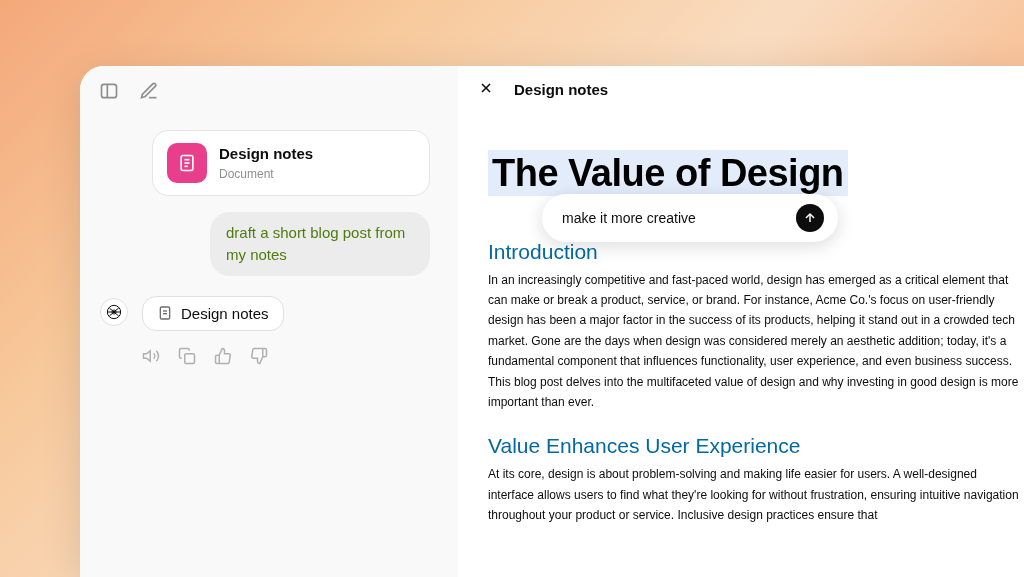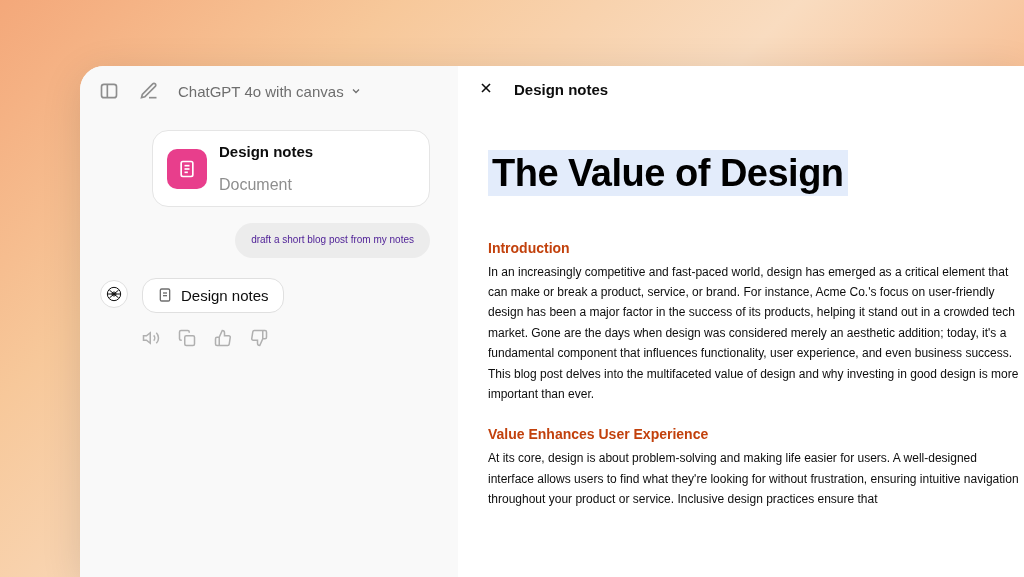--- a/index.html
+++ b/index.html
@@ -80,33 +80,33 @@
       display: flex;
       align-items: center;
       justify-content: center;
     }
     .attachment-title {
       font-weight: 600;
       font-size: 15px;
       color: #0d0d0d;
     }
     .attachment-subtitle {
-      font-size: 16px;
+      font-size: 12px;
       color: #8e8e8e;
-      margin-top: 16px;
+      margin-top: 5px;
     }
     .user-bubble {
       align-self: flex-end;
       margin-right: 8px;
       max-width: 220px;
       background: #ececec;
       border-radius: 20px;
       padding: 10px 16px;
-      font-size: 10px;
-      color: #4c1d95;
+      font-size: 15px;
+      color: #4d7c0f;
       line-height: 1.45;
       margin-bottom: 20px;
     }
     .assistant-row {
       display: flex;
       gap: 14px;
       margin-bottom: 14px;
     }
     .assistant-avatar {
       width: 28px;
@@ -214,23 +214,23 @@
       width: 28px;
       height: 28px;
       background: #0d0d0d;
       border-radius: 50%;
       display: flex;
       align-items: center;
       justify-content: center;
       cursor: pointer;
     }
     .section-heading {
-      font-size: 14px;
-      font-weight: 700;
-      color: #c2410c;
+      font-size: 21px;
+      font-weight: 400;
+      color: #0369a1;
       margin-bottom: 6px;
     }
     .section-body {
       font-size: 12px;
       color: #0d0d0d;
       line-height: 1.7;
       margin-bottom: 22px;
     }
   </style>
 </head>
@@ -243,26 +243,20 @@
       <div class="icon-btn">
         <svg width="20" height="20" viewBox="0 0 24 24" fill="none" stroke="currentColor" stroke-width="2">
           <rect x="3" y="4" width="18" height="16" rx="3"></rect>
           <line x1="10" y1="4" x2="10" y2="20"></line>
         </svg>
       </div>
       <div class="icon-btn">
         <svg width="20" height="20" viewBox="0 0 24 24" fill="none" stroke="currentColor" stroke-width="2">
           <path d="M12 20h9"></path>
           <path d="M16.5 3.5a2.121 2.121 0 1 1 3 3L7 19l-4 1 1-4 12.5-12.5z"></path>
-        </svg>
-      </div>
-      <div class="model-selector">
-        <span>ChatGPT 4o with canvas</span>
-        <svg width="12" height="12" viewBox="0 0 24 24" fill="none" stroke="currentColor" stroke-width="2.5">
-          <polyline points="6 9 12 15 18 9"></polyline>
         </svg>
       </div>
     </div>
 
     <div class="chat-area">
       <div class="attachment-card">
         <div class="attachment-icon">
           <svg width="20" height="20" viewBox="0 0 24 24" fill="none" stroke="#ffffff" stroke-width="2">
             <rect x="5" y="3" width="14" height="18" rx="2"></rect>
             <line x1="9" y1="8" x2="15" y2="8"></line>
@@ -331,20 +325,29 @@
           <line x1="18" y1="6" x2="6" y2="18"></line>
           <line x1="6" y1="6" x2="18" y2="18"></line>
         </svg>
       </div>
       <div class="canvas-title">Design notes</div>
     </div>
 
     <div class="canvas-body">
       <div class="doc-title-wrap">
         <span class="doc-title">The Value of Design</span>
+        <div class="prompt-pill">
+          <span class="prompt-text">make it more creative</span>
+          <div class="prompt-submit">
+            <svg width="14" height="14" viewBox="0 0 24 24" fill="none" stroke="#ffffff" stroke-width="2.5">
+              <line x1="12" y1="19" x2="12" y2="5"></line>
+              <polyline points="5 12 12 5 19 12"></polyline>
+            </svg>
+          </div>
+        </div>
       </div>
 
       <div style="margin-top:44px">
         <div class="section-heading">Introduction</div>
         <div class="section-body">In an increasingly competitive and fast-paced world, design has emerged as a critical element that can make or break a product, service, or brand. For instance, Acme Co.'s focus on user-friendly design has been a major factor in the success of its products, helping it stand out in a crowded tech market. Gone are the days when design was considered merely an aesthetic addition; today, it's a fundamental component that influences functionality, user experience, and even business success. This blog post delves into the multifaceted value of design and why investing in good design is more important than ever.</div>
 
         <div class="section-heading">Value Enhances User Experience</div>
         <div class="section-body">At its core, design is about problem-solving and making life easier for users. A well-designed interface allows users to find what they're looking for without frustration, ensuring intuitive navigation throughout your product or service. Inclusive design practices ensure that</div>
       </div>
     </div>

